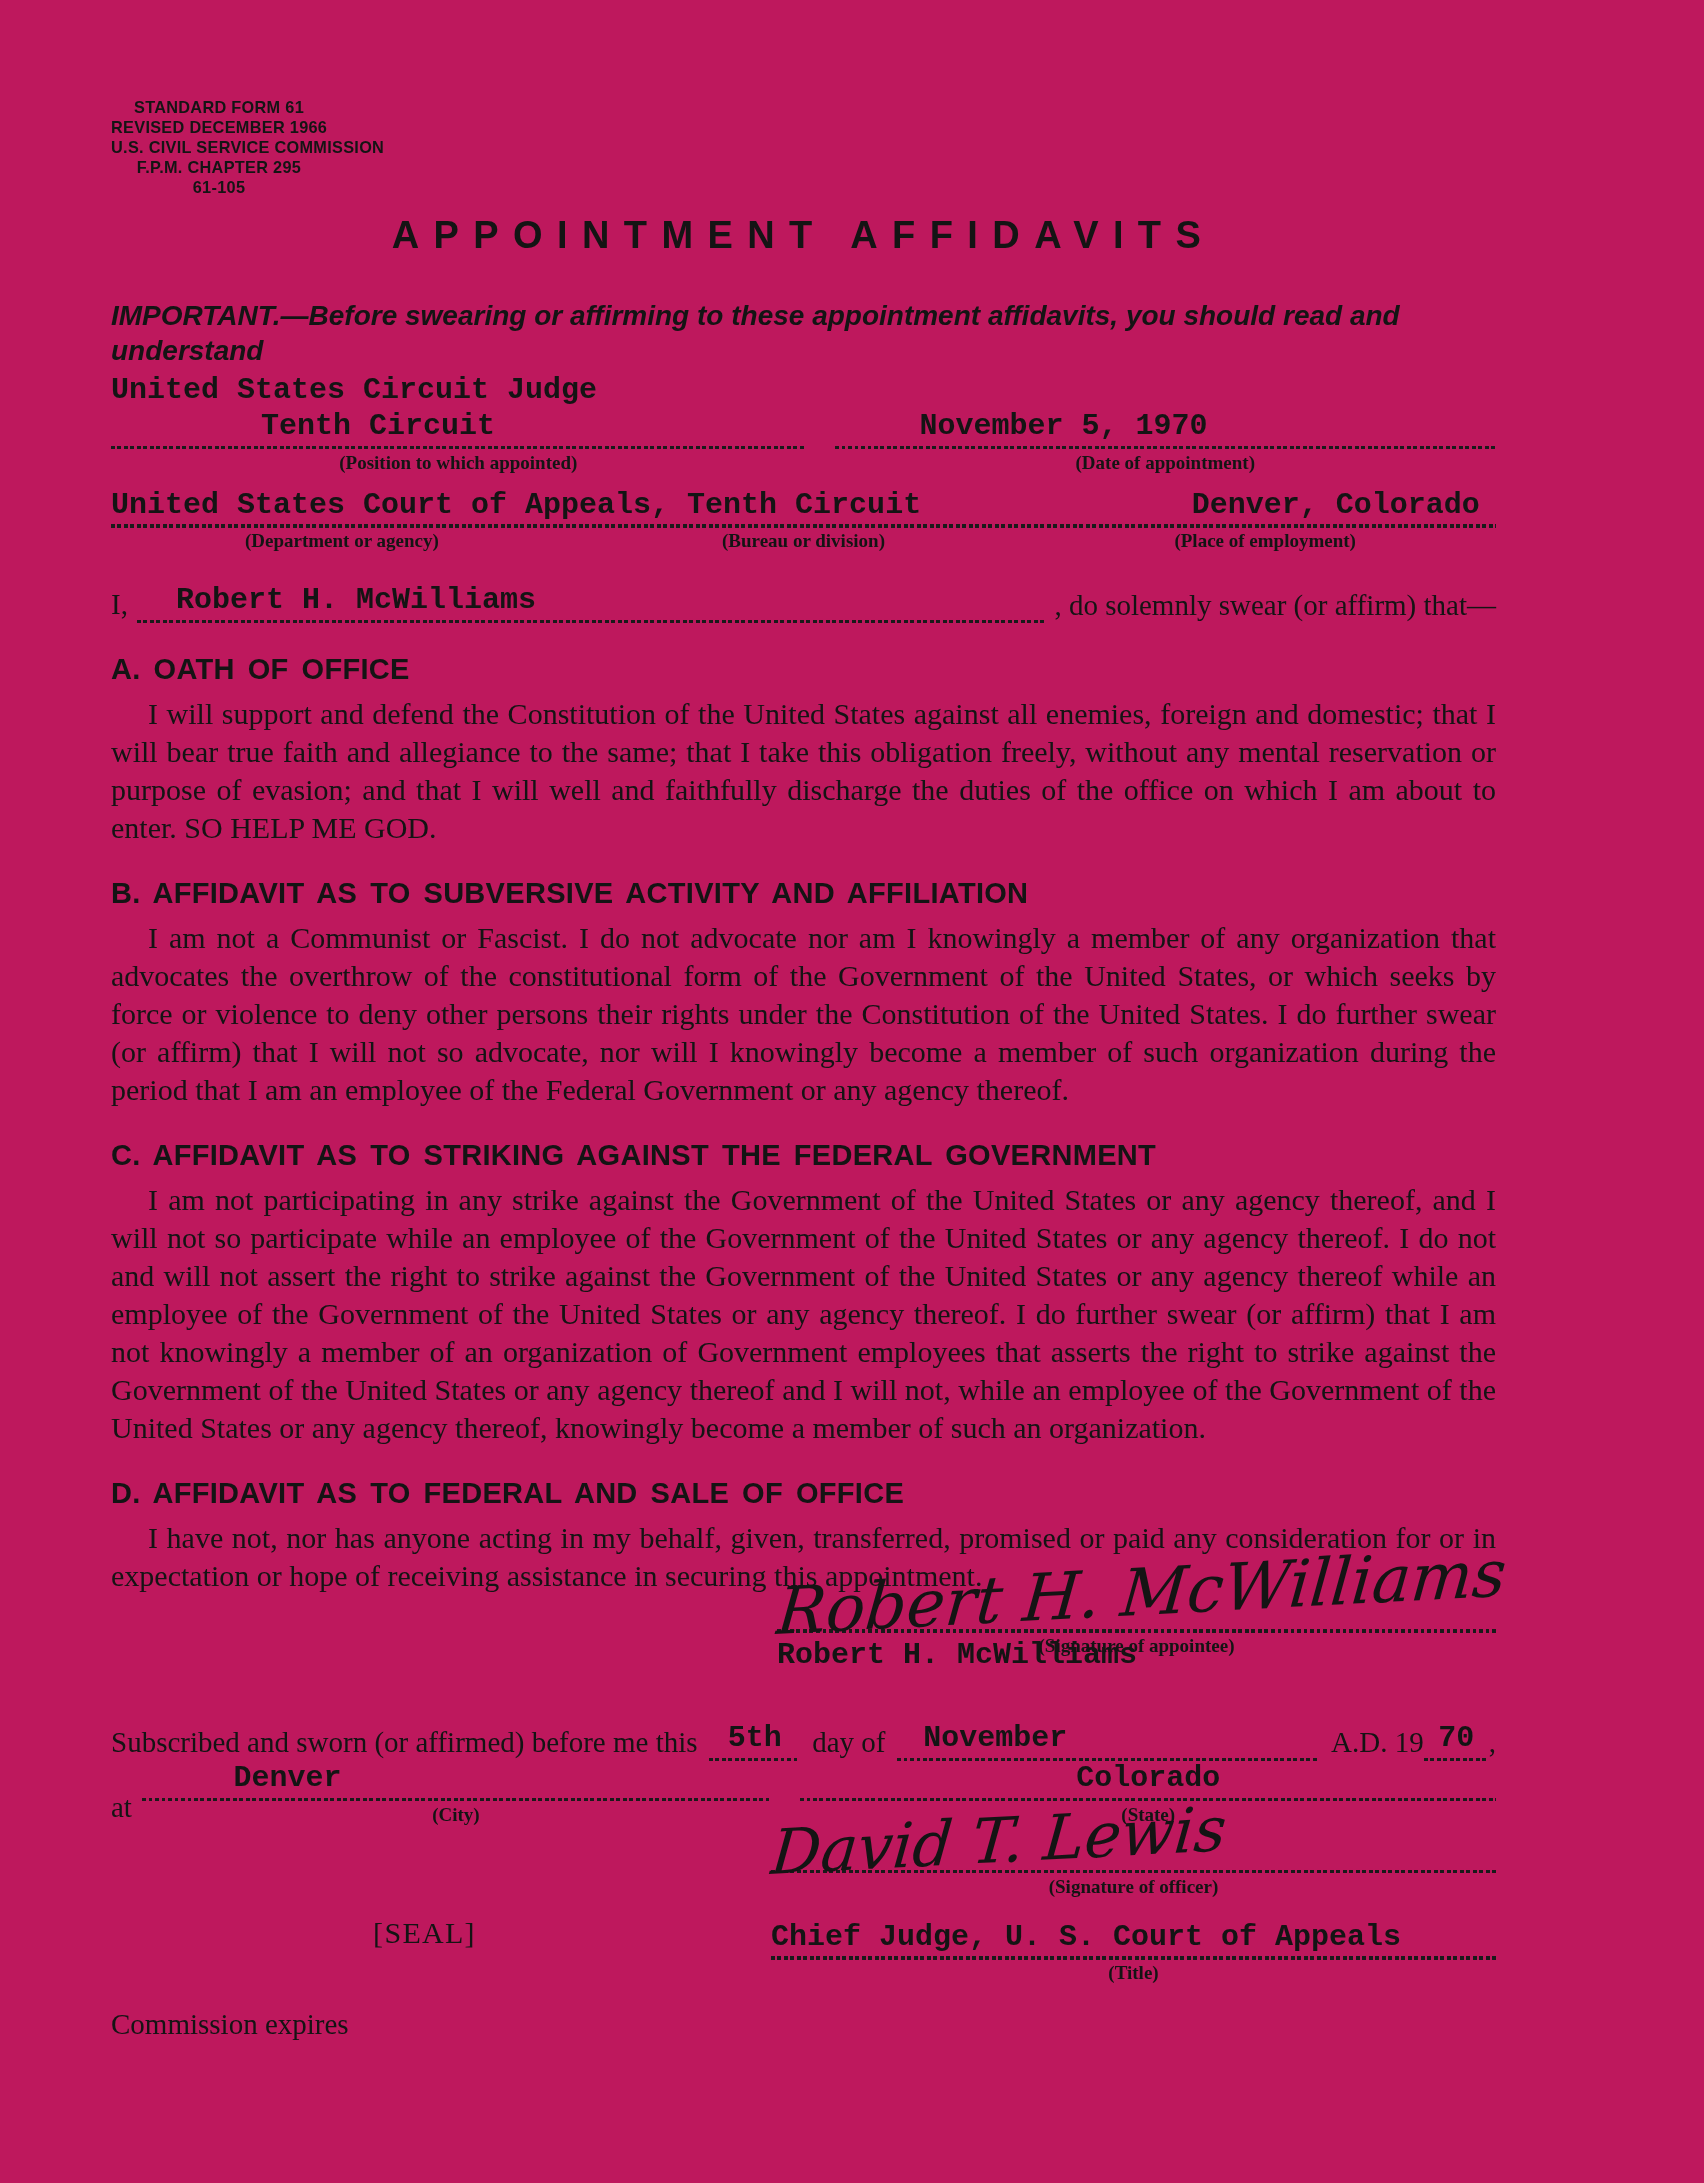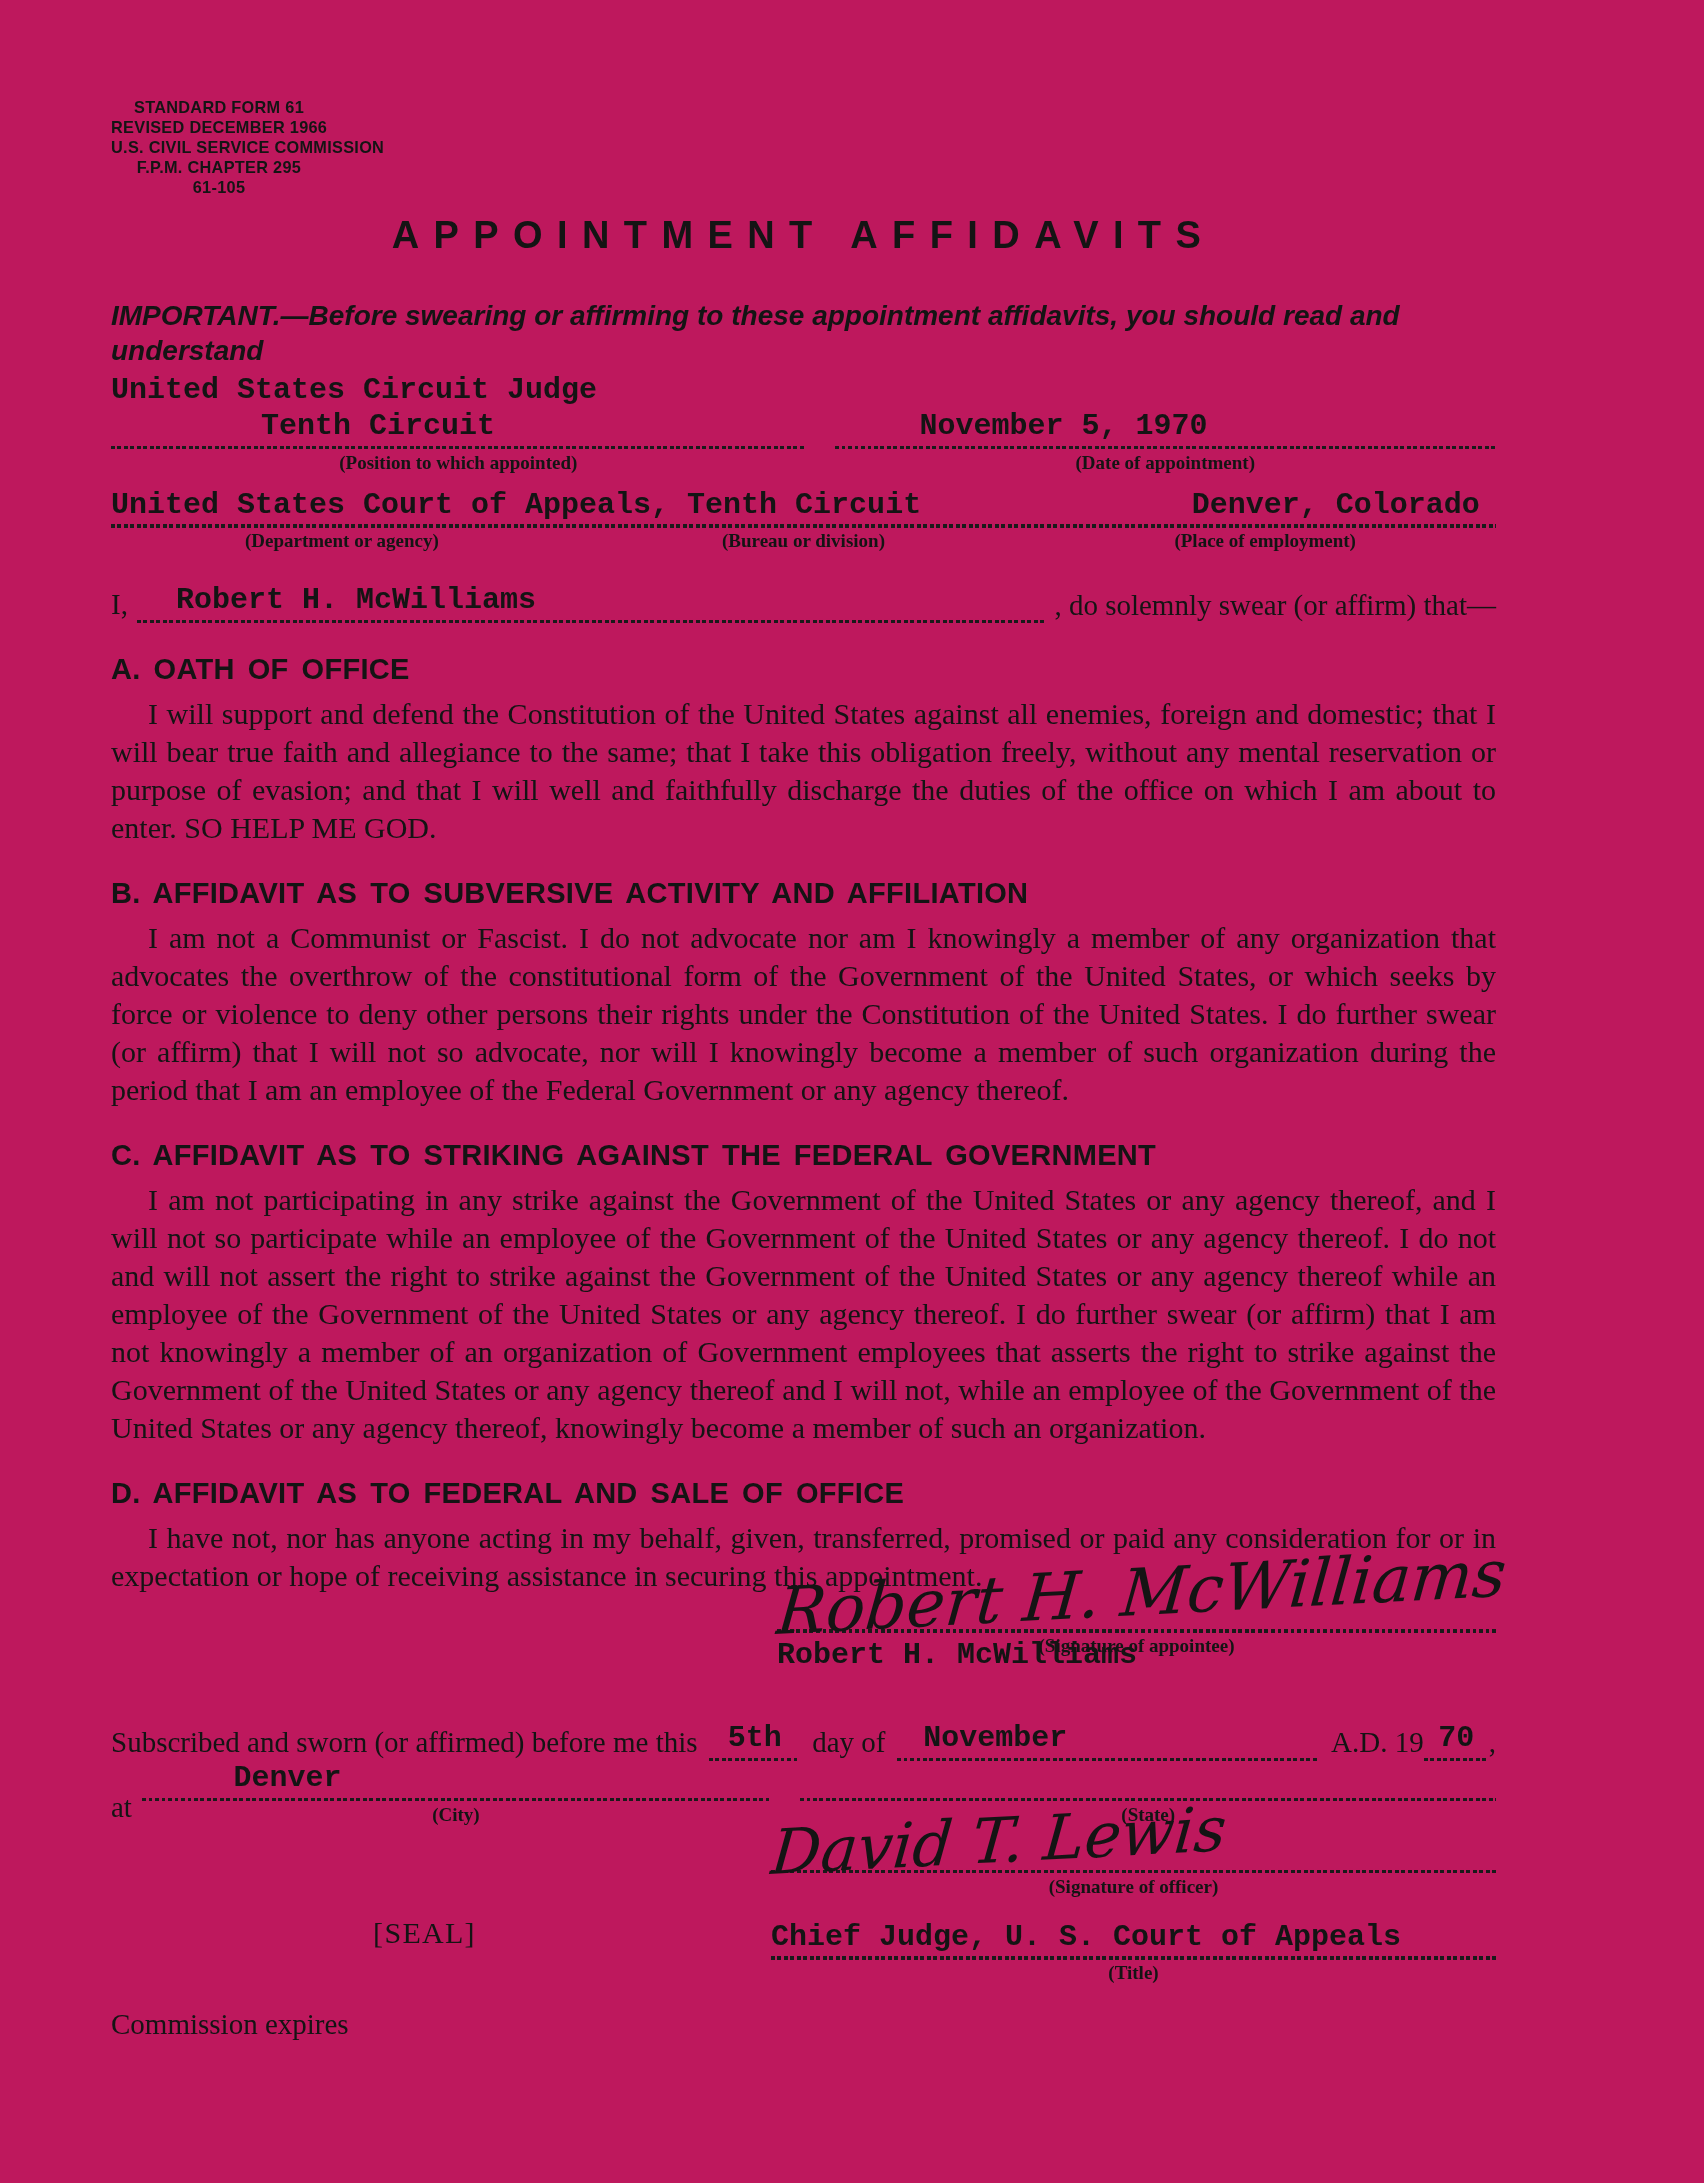--- a/index.html
+++ b/index.html
@@ -194,20 +194,21 @@
     </div>
 
     <div class="atrow">
       <span class="jtext">at</span>
       <div class="fld f-city">
         <span class="typed">Denver</span>
         <div class="dline"></div>
         <span class="lbl c">(City)</span>
       </div>
       <div class="fld f-state">
+        <span class="typed">Colorado</span>
         <div class="dline"></div>
         <span class="lbl c">(State)</span>
       </div>
     </div>
 
     <div class="officer">
       <div class="off-left">
         <div class="seal">[SEAL]</div>
         <div class="commission">
           <span class="jtext">Commission expires</span>

